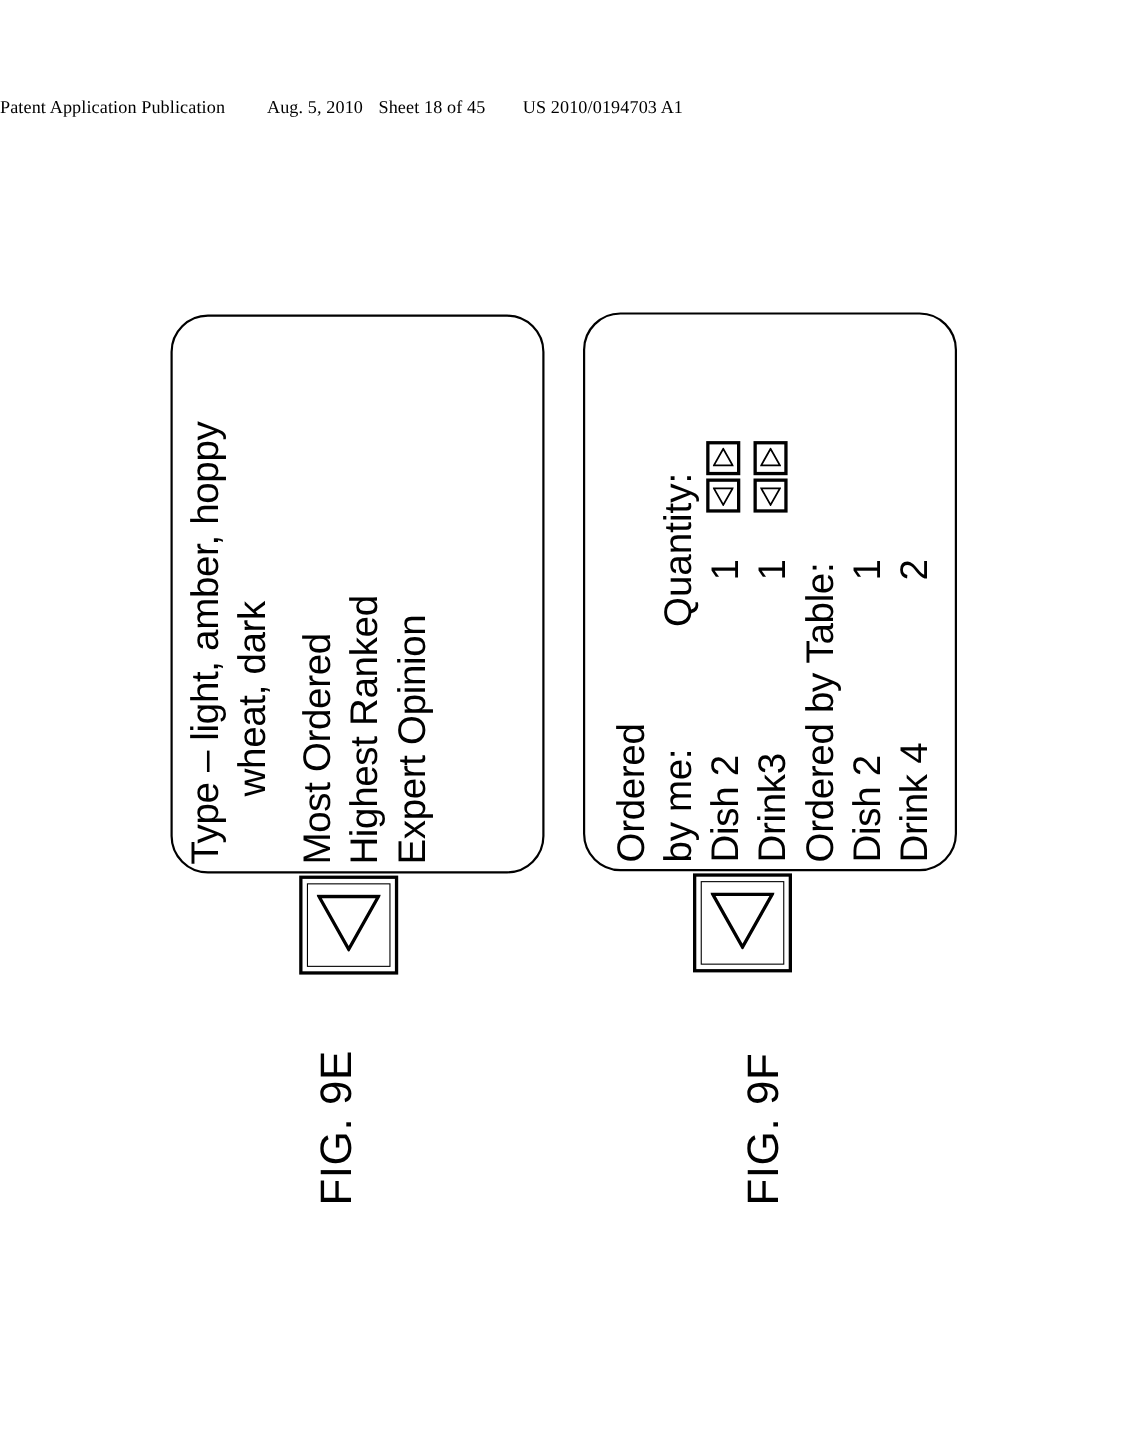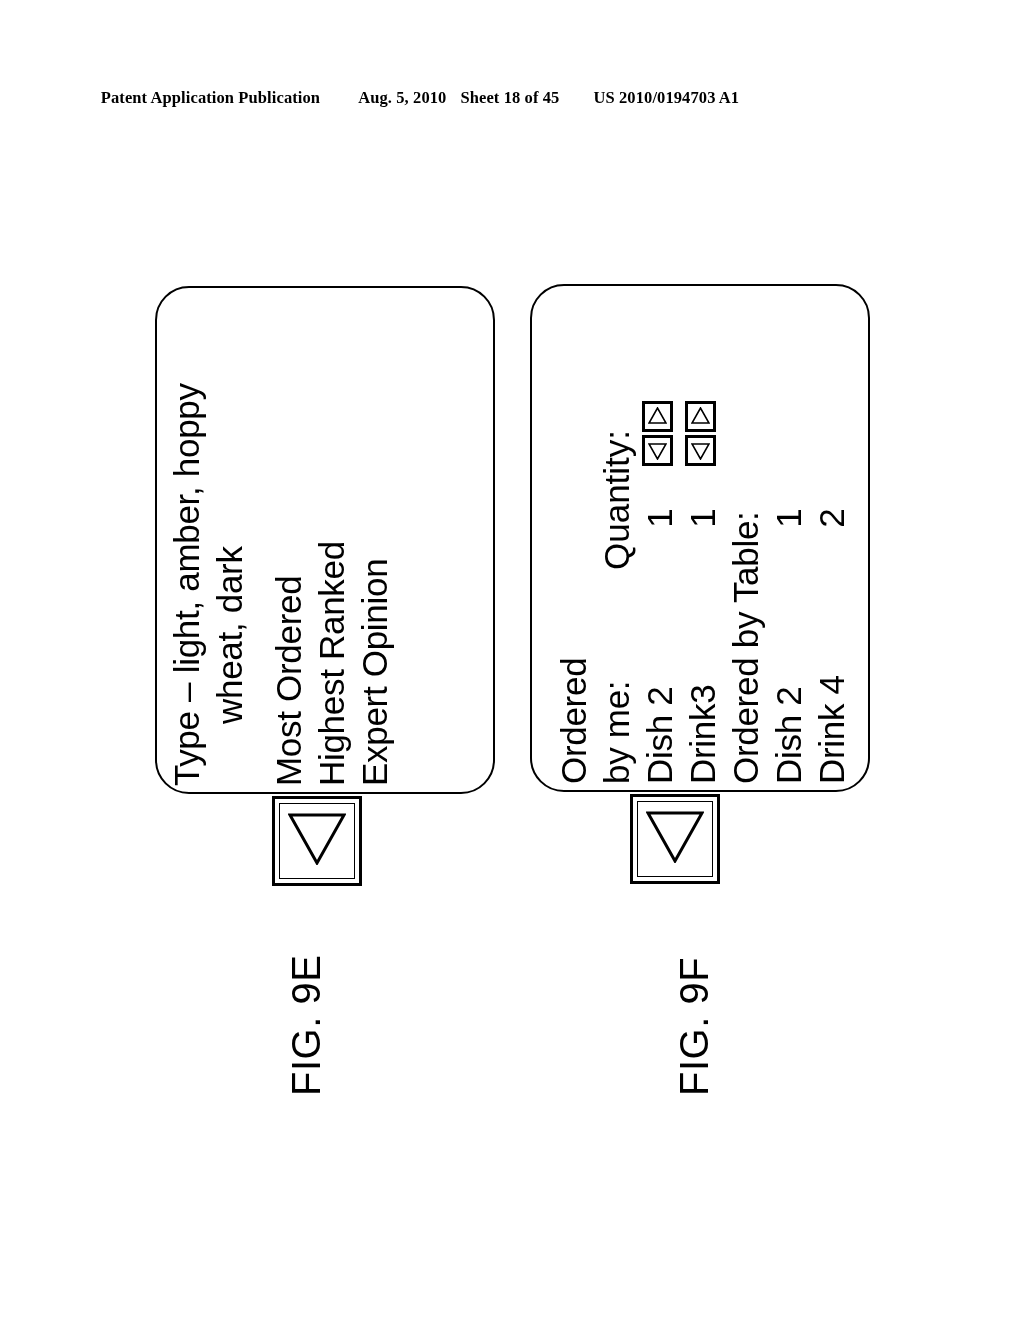--- a/index.html
+++ b/index.html
@@ -15,23 +15,22 @@
     font-family: "Liberation Sans", sans-serif;
     color: #000000;
   }
 
   
   .patent-header {
     position: absolute;
     top: 88px;
     left: 0;
     width: 840px;
-    text-align: center;
     font-family: "Liberation Serif", serif;
-    font-weight: bold;
+    font-weight: normal;
     font-size: 16.5px;
     letter-spacing: 0.1px;
     white-space: nowrap;
   }
   .patent-header span { display: inline-block; vertical-align: baseline; }
   .hdr-pub   { margin-right: 38px; }
   .hdr-date  { margin-right: 14px; }
   .hdr-sheet { margin-right: 34px; }
 
   

